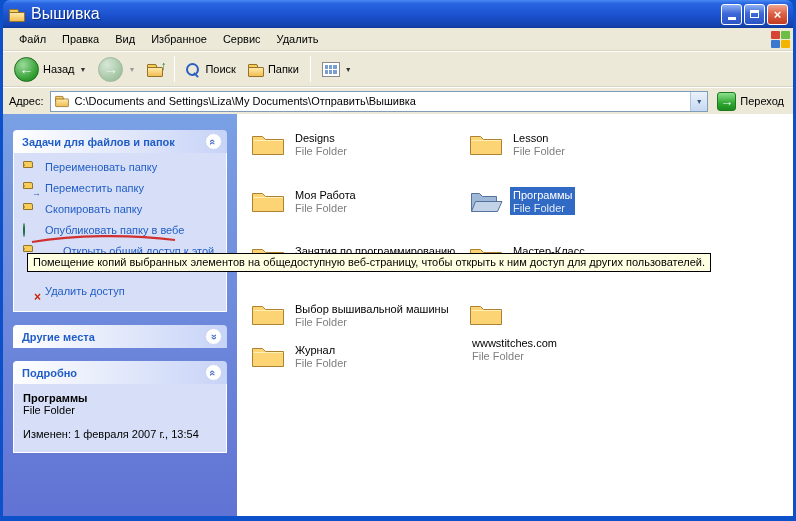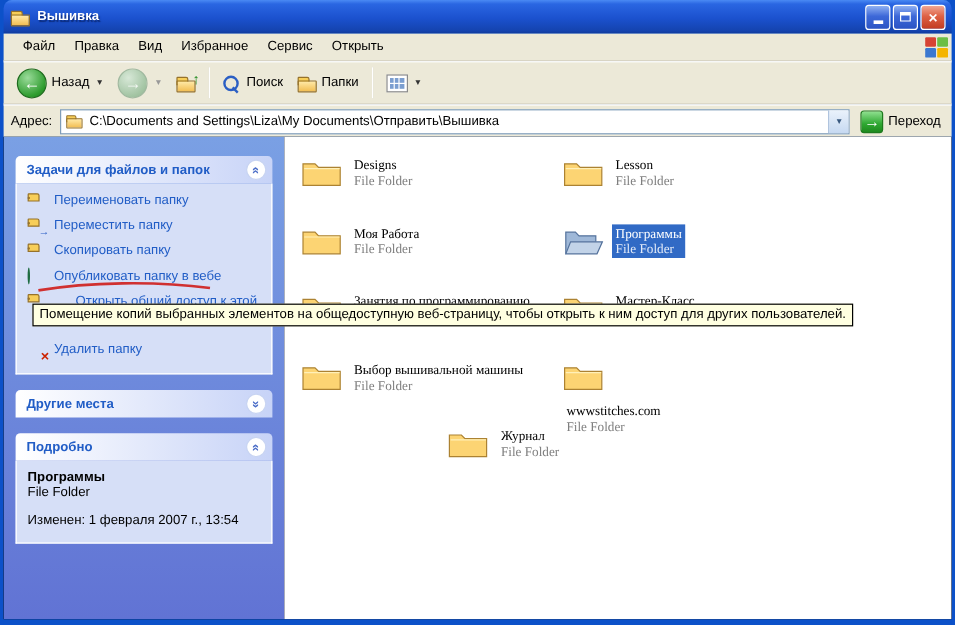--- a/index.html
+++ b/index.html
@@ -7,21 +7,21 @@
   body { font-family:"Liberation Sans", sans-serif; font-size:11px; background:#fff; }
 
   .screen { position:relative; width:796px; height:521px; background:#0C51C9; }
   .window { position:absolute; inset:0; display:flex; flex-direction:column;
             border-left:3px solid #0C51C9; border-right:3px solid #0C51C9; border-bottom:5px solid #0C51C9; }
 
   
   .titlebar { height:28px; flex-shrink:0; display:flex; align-items:center; padding:0 5px 0 6px; color:#fff;
     background:linear-gradient(180deg,#4A8AF4 0%,#2A66E2 12%,#1B51CE 55%,#1443AE 92%,#0F3A9A 100%);
     border-radius:7px 7px 0 0; }
-  .title-text { font-weight:bold; font-size:11px; margin-left:6px; flex:1; text-shadow:1px 1px 1px #0A2A7A; }
+  .title-text { font-weight:normal; font-size:16px; margin-left:6px; flex:1; text-shadow:1px 1px 1px #0A2A7A; }
   .tb-btn { width:21px; height:21px; margin-left:2px; border-radius:3px; border:1px solid #fff;
     display:flex; align-items:center; justify-content:center; color:#fff; font-weight:bold;
     background:linear-gradient(180deg,#8FB0F2,#3D68D8 45%,#2B54C4); cursor:pointer; }
   .tb-btn.close { background:linear-gradient(180deg,#F0A692,#DE6144 45%,#C23C21); font-size:13px; line-height:1; }
   .min-glyph { width:8px; height:3px; background:#fff; margin-top:8px; }
   .max-glyph { width:9px; height:8px; border:1px solid #fff; border-top:3px solid #fff; }
 
   
   .menubar { height:23px; flex-shrink:0; background:#ECE9D8; display:flex; align-items:center;
     padding-left:8px; border-bottom:1px solid #D8D4C4; }
@@ -101,21 +101,21 @@
     border:1px solid #7A88B8; position:relative; }
   .envelope::after { content:""; position:absolute; left:0; top:0; border-left:6px solid transparent;
     border-right:6px solid transparent; border-top:5px solid #AEB9DA; }
 
   .details-body { color:#000; }
   .d-name { font-weight:bold; }
   .d-mod { margin-top:12px; }
 
   .main { flex:1; position:relative; background:#fff; }
   .file-item { position:absolute; display:flex; gap:7px; width:218px; cursor:pointer; }
-  .file-label { padding-top:1px;font-family:Liberation Serif, serif; }
+  .file-label { padding-top:1px; }
   .fname { padding:1px 3px; color:#000; }
   .ftype { padding:0 3px; color:#7F7F7F; }
   .file-label.selected { background:#316AC5; }
   .file-label.selected .fname { color:#fff; }
   .file-label.selected .ftype { color:#E2EAF8; }
 
   .tooltip { position:absolute; left:24px; top:139px; z-index:30; background:#FFFFE1; border:1px solid #000;
     padding:2px 5px 3px; white-space:nowrap; color:#000; }
   .annotation { position:absolute; left:26px; top:118px; z-index:15; pointer-events:none; }
 </style>
@@ -138,21 +138,21 @@
           <span>×</span>
         </span>
     </div>
 
     <div class="menubar">
       <span class="menu-item">Файл</span>
       <span class="menu-item">Правка</span>
       <span class="menu-item">Вид</span>
       <span class="menu-item">Избранное</span>
       <span class="menu-item">Сервис</span>
-      <span class="menu-item">Открыть</span>
+      <span class="menu-item">Удалить</span>
       <span class="menubar-spacer"></span>
       <span class="win-logo">
         <i class="wl-r"></i>
           <i class="wl-g"></i>
           <i class="wl-b"></i>
           <i class="wl-y"></i>
       </span>
     </div>
 
     <div class="toolbar">
@@ -235,21 +235,21 @@
               <span class="label">Опубликовать папку в вебе</span>
             </div>
             <div class="task gap-after">
               <span class="ic"><span class="mfold"></span></span>
               <span class="label">Открыть общий доступ к этой</span>
             </div>
             <div class="task">
               <span class="ic">
                   <span class="ov red">×</span>
                 </span>
-              <span class="label">Удалить папку</span>
+              <span class="label">Удалить доступ</span>
             </div>
           </div>
         </div>
 
         <div class="panel">
           <div class="panel-header">
             <span>Другие места</span>
             <span class="chevron">
                 <span class="chev-down">«</span>
               </span>
@@ -310,21 +310,21 @@
           <svg viewBox="0 0 34 28" width="34" height="28">
             <path d="M1.5 24.5 V6.5 H11.5 L14.5 9.5 H32.5 V24.5 Z" fill="#FCD473" stroke="#AC8232"></path>
             <path d="M2.5 10.5 H32" stroke="#FFF0B8" fill="none"></path>
           </svg>
           <span class="file-label">
               <div class="fname">Выбор вышивальной машины</div>
               <div class="ftype">File Folder</div>
             </span>
         </div>
 
-        <div class="file-item" style="left:14px; top:242px;justify-content:flex-end;">
+        <div class="file-item" style="left:14px; top:228px;">
           <svg viewBox="0 0 34 28" width="34" height="28">
             <path d="M1.5 24.5 V6.5 H11.5 L14.5 9.5 H32.5 V24.5 Z" fill="#FCD473" stroke="#AC8232"></path>
             <path d="M2.5 10.5 H32" stroke="#FFF0B8" fill="none"></path>
           </svg>
           <span class="file-label">
               <div class="fname">Журнал</div>
               <div class="ftype">File Folder</div>
             </span>
         </div>
 

